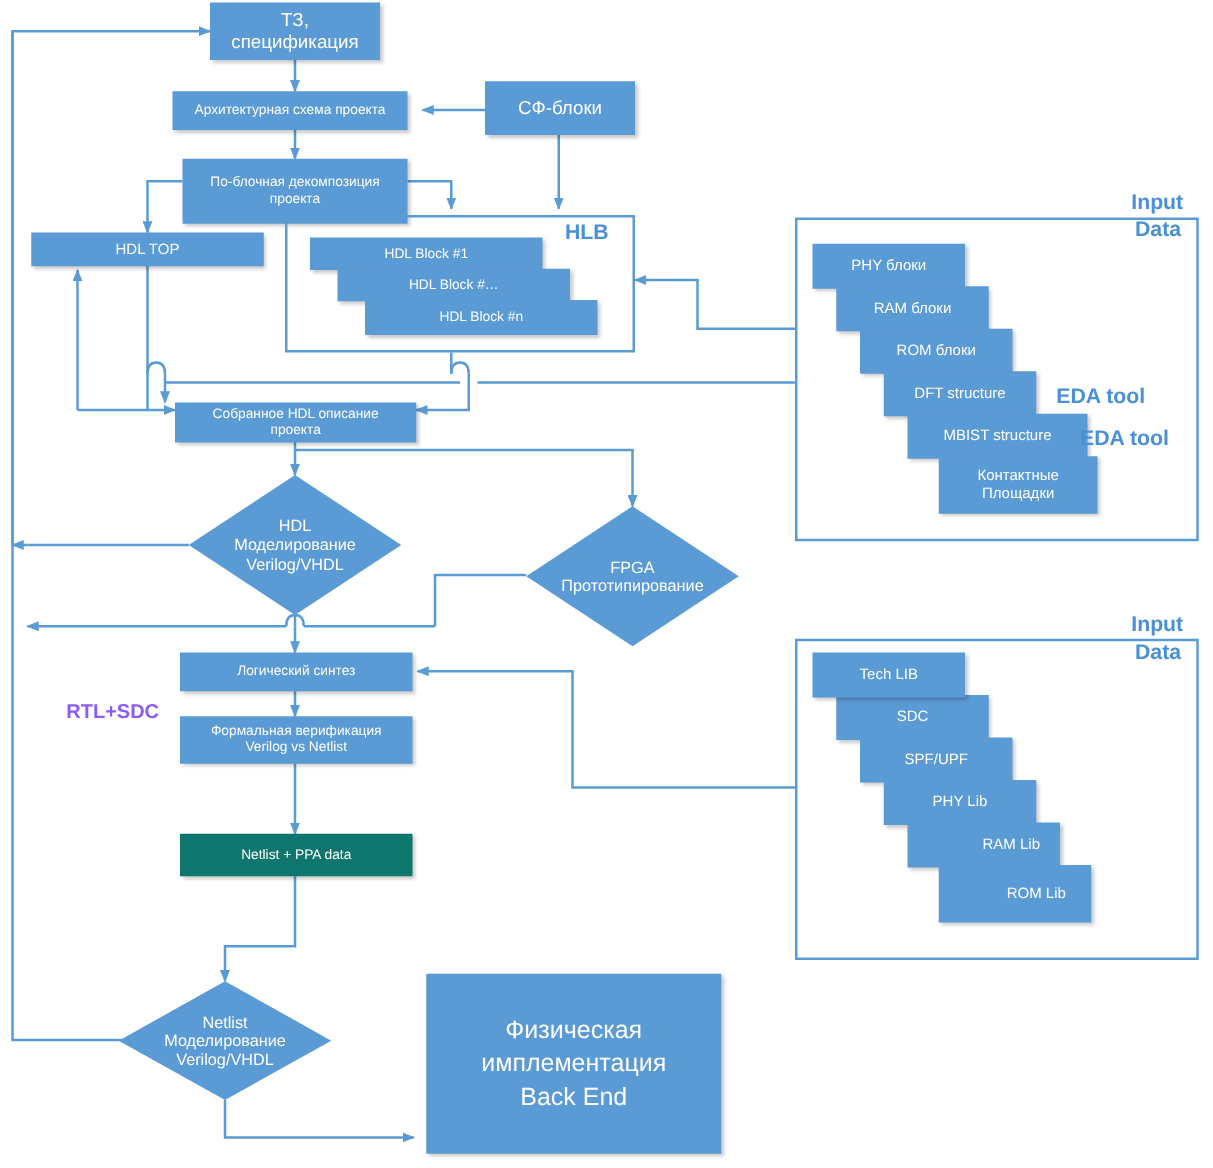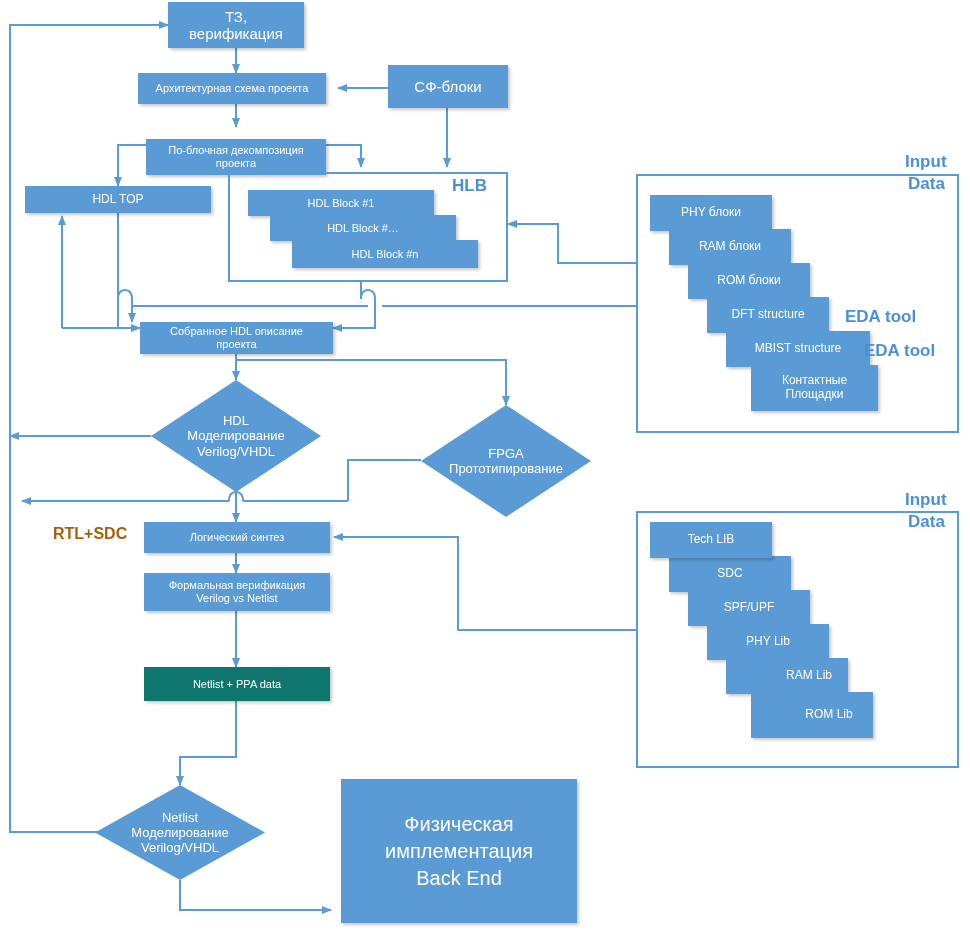--- a/index.html
+++ b/index.html
@@ -8,21 +8,21 @@
   #wires{position:absolute;left:0;top:0;width:970px;height:934px;}
   .node{position:absolute;box-sizing:border-box;background:#5B9BD5;color:#ffffff;
         display:flex;align-items:center;justify-content:center;text-align:center;
         line-height:1.15;box-shadow:2px 2px 3px rgba(0,0,0,0.22);}
   .node.grey{background:#0f766e;}
   .diamond{position:absolute;display:flex;align-items:center;justify-content:center;}
   .diamond .dshape{position:absolute;left:0;top:0;width:100%;height:100%;}
   .diamond .dlabel{position:relative;color:#fff;text-align:center;line-height:1.18;z-index:2;}
   .group{position:absolute;box-sizing:border-box;border:2px solid #5B9BD5;background:transparent;}
   .glabel{position:absolute;color:#4A90D9;font-weight:bold;white-space:pre;}
-  .plain{position:absolute;color:#a16207;white-space:pre;}
+  .plain{position:absolute;color:#8b5cf6;white-space:pre;margin-top:36px;}
 </style>
 </head>
 <body>
 
 <div id="stage">
 
   <svg id="wires" viewBox="0 0 970 934" xmlns="http://www.w3.org/2000/svg">
     <defs>
       <marker id="ah" markerWidth="10" markerHeight="8" refX="9" refY="4" orient="auto" markerUnits="userSpaceOnUse">
         <path d="M0,0 L10,4 L0,8 z" fill="#5B9BD5"></path>
@@ -91,32 +91,32 @@
 
       <path d="M180,880 L180,910 L331,910" marker-end="url(#ah)"></path>
 
       <path d="M636,630 L458,630 L458,537 L334,537" marker-end="url(#ah)"></path>
 
     </g>
   </svg>
 
   <div class="node" style="left:168px;top:2px;width:136px;height:46px;font-size:15px;">
     <span style="white-space:pre-line">ТЗ,
-верификация</span>
+спецификация</span>
   </div>
 
   <div class="node" style="left:138px;top:73px;width:188px;height:31px;font-size:11px;">
     <span style="white-space:pre-line">Архитектурная схема проекта</span>
   </div>
 
   <div class="node" style="left:388px;top:65px;width:120px;height:43px;font-size:15px;">
     <span style="white-space:pre-line">СФ-блоки</span>
   </div>
 
-  <div class="node" style="left:146px;top:139px;width:180px;height:36px;font-size:11px;">
+  <div class="node" style="left:146px;top:127px;width:180px;height:52px;font-size:11px;">
     <span style="white-space:pre-line">По-блочная декомпозиция
 проекта</span>
   </div>
 
   <div class="node" style="left:25px;top:186px;width:186px;height:27px;font-size:12px;">
     <span style="white-space:pre-line">HDL TOP</span>
   </div>
 
   <div class="group" style="left:228px;top:172px;width:280px;height:110px;"></div>
   <div class="glabel" style="left:452px;top:176px;font-size:17px;">HLB</div>

